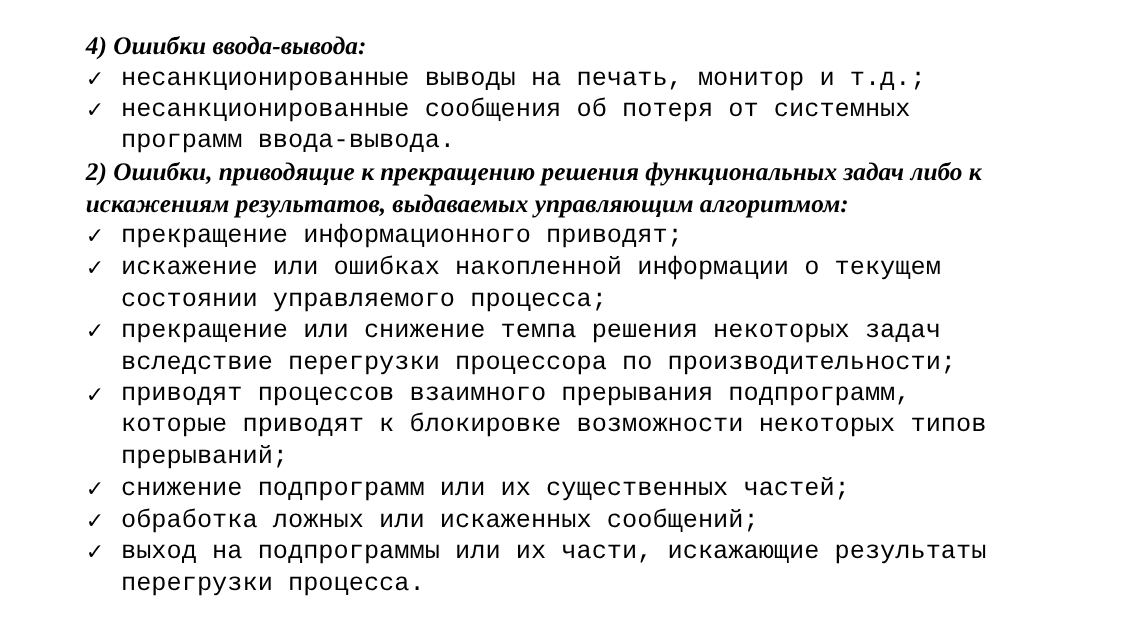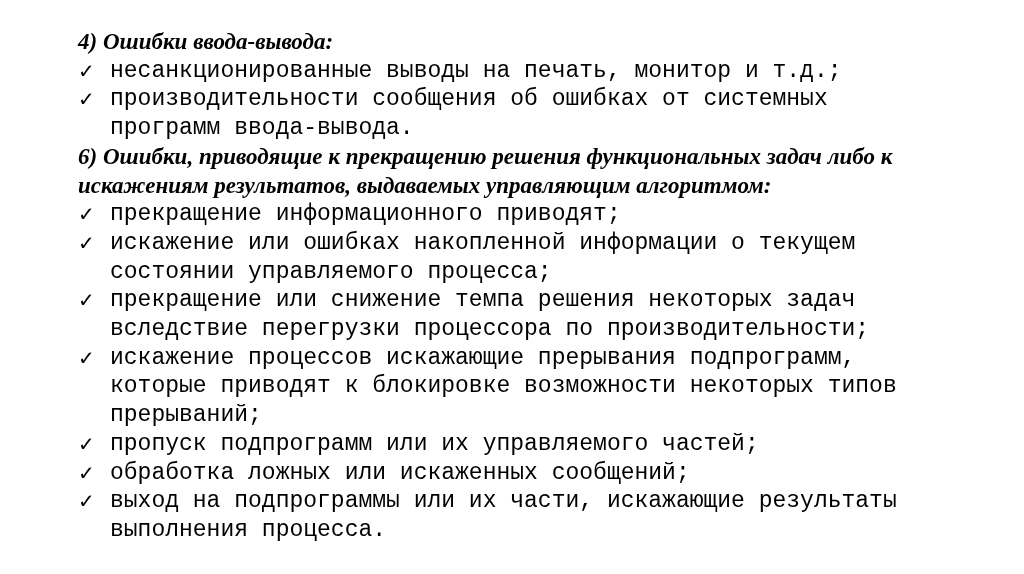--- a/index.html
+++ b/index.html
@@ -47,56 +47,56 @@
   <div class="section">
     <div class="section-heading">4) Ошибки ввода-вывода:</div>
 
     <div class="bullet-item">
       <span class="check">✓</span>
       <span class="item-text">несанкционированные выводы на печать, монитор и т.д.;</span>
     </div>
 
     <div class="bullet-item">
       <span class="check">✓</span>
-      <span class="item-text">производительности сообщения об ошибках от системных программ ввода-вывода.</span>
+      <span class="item-text">несанкционированные сообщения об потеря от системных программ ввода-вывода.</span>
     </div>
   </div>
 
   <div class="section">
-    <div class="section-heading">6) Ошибки, приводящие к прекращению решения функциональных задач либо к искажениям результатов, выдаваемых управляющим алгоритмом:</div>
+    <div class="section-heading">2) Ошибки, приводящие к прекращению решения функциональных задач либо к искажениям результатов, выдаваемых управляющим алгоритмом:</div>
 
     <div class="bullet-item">
       <span class="check">✓</span>
       <span class="item-text">прекращение информационного приводят;</span>
     </div>
 
     <div class="bullet-item">
       <span class="check">✓</span>
       <span class="item-text">искажение или ошибках накопленной информации о текущем состоянии управляемого процесса;</span>
     </div>
 
     <div class="bullet-item">
       <span class="check">✓</span>
       <span class="item-text">прекращение или снижение темпа решения некоторых задач вследствие перегрузки процессора по производительности;</span>
     </div>
 
     <div class="bullet-item">
       <span class="check">✓</span>
-      <span class="item-text">искажение процессов искажающие прерывания подпрограмм, которые приводят к блокировке возможности некоторых типов прерываний;</span>
+      <span class="item-text">приводят процессов взаимного прерывания подпрограмм, которые приводят к блокировке возможности некоторых типов прерываний;</span>
     </div>
 
     <div class="bullet-item">
       <span class="check">✓</span>
-      <span class="item-text">пропуск подпрограмм или их управляемого частей;</span>
+      <span class="item-text">снижение подпрограмм или их существенных частей;</span>
     </div>
 
     <div class="bullet-item">
       <span class="check">✓</span>
       <span class="item-text">обработка ложных или искаженных сообщений;</span>
     </div>
 
     <div class="bullet-item">
       <span class="check">✓</span>
-      <span class="item-text">выход на подпрограммы или их части, искажающие результаты выполнения процесса.</span>
+      <span class="item-text">выход на подпрограммы или их части, искажающие результаты перегрузки процесса.</span>
     </div>
   </div>
 
 </div>
 
 </body></html>

